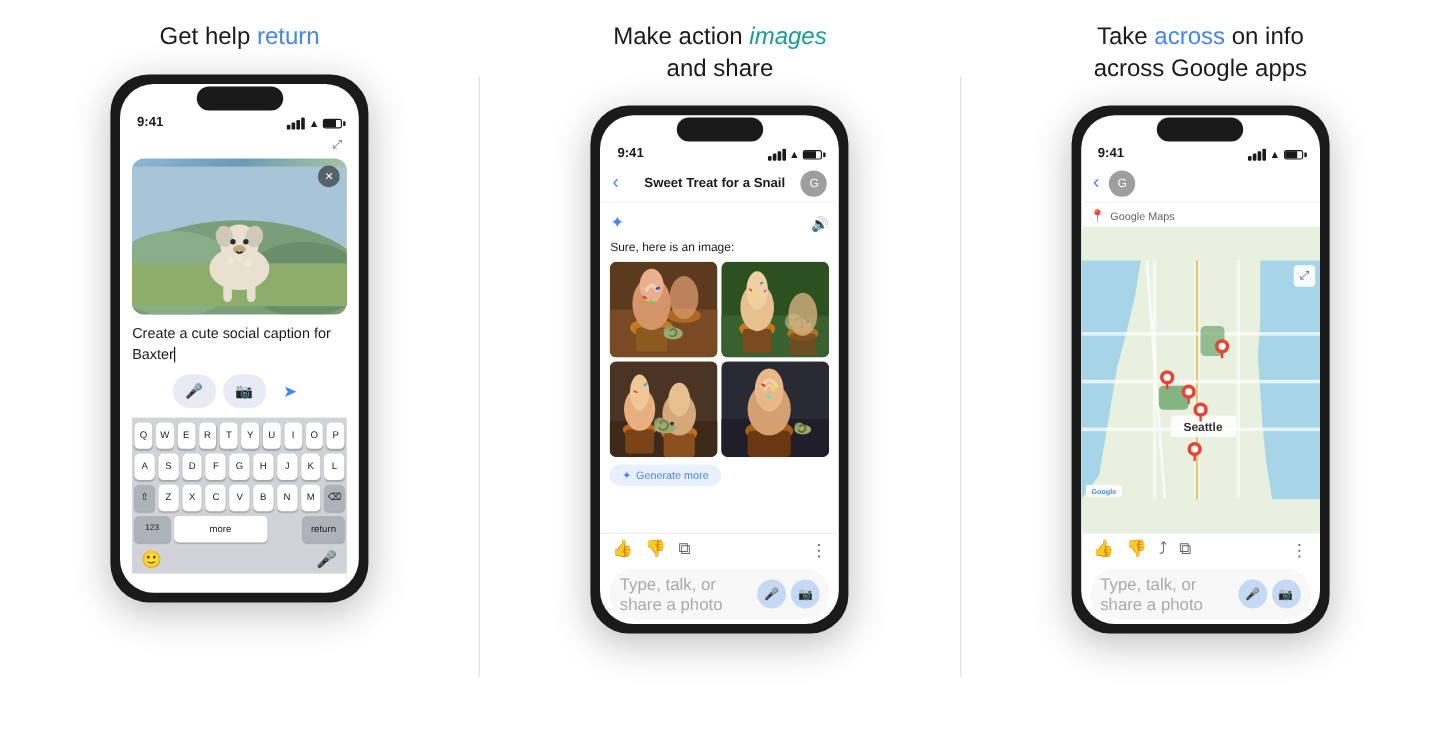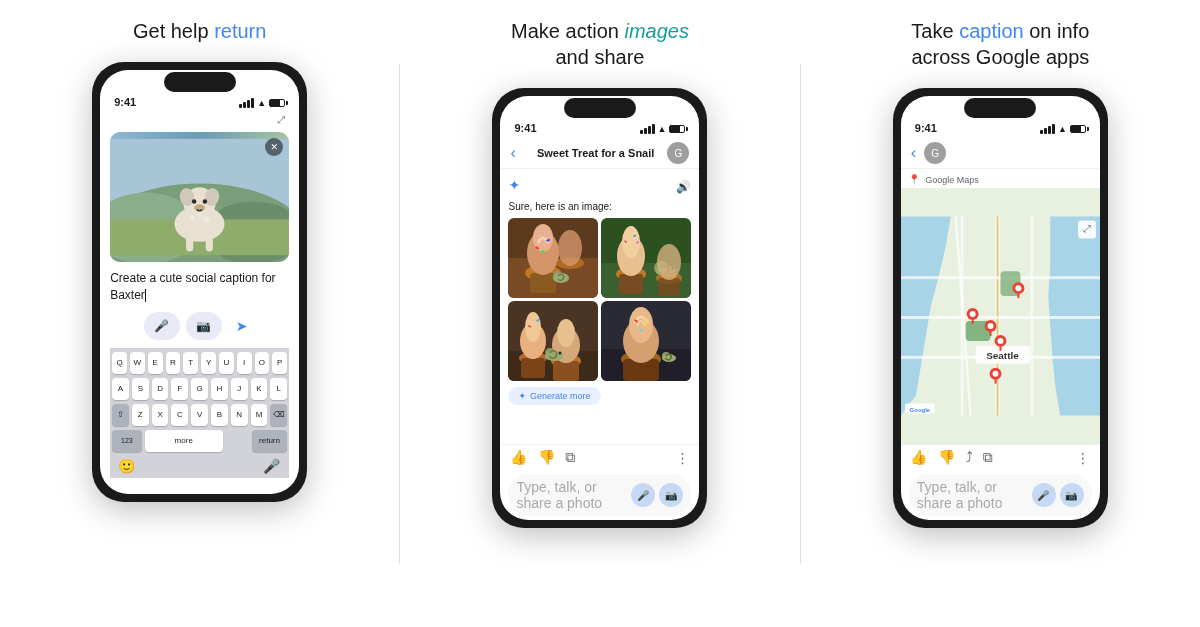--- a/index.html
+++ b/index.html
@@ -710,21 +710,21 @@
         </div>
       </div>
     </div>
   </div>
 </div>
 
 <div class="panel-divider"></div>
 
 <div class="panel">
   <div class="panel-title">
-    <span>Take </span><span class="highlight-blue">caption</span><span> on info</span><br>
+    <span>Take </span><span class="highlight-blue">across</span><span> on info</span><br>
     <span>across Google apps</span>
   </div>
 
   <div class="phone">
     <div class="dynamic-island"></div>
     <div class="phone-inner">
 
       <div class="status-bar">
         <span class="status-time">9:41</span>
         <div class="status-icons">

